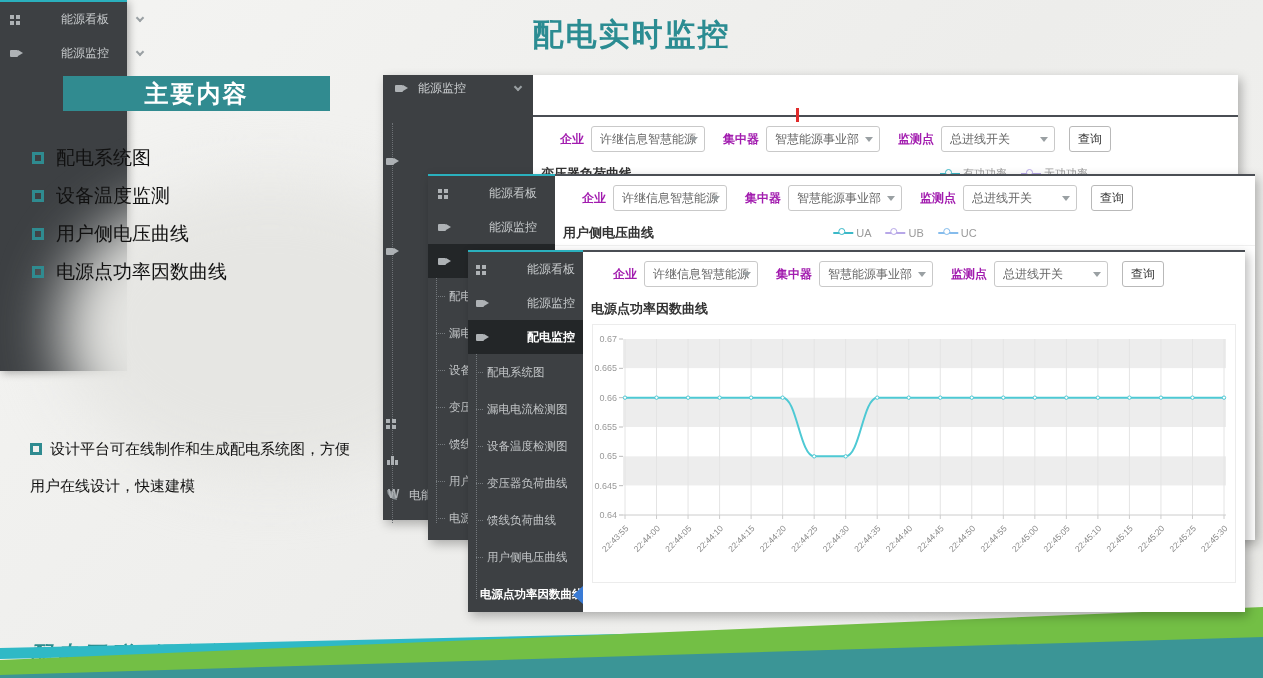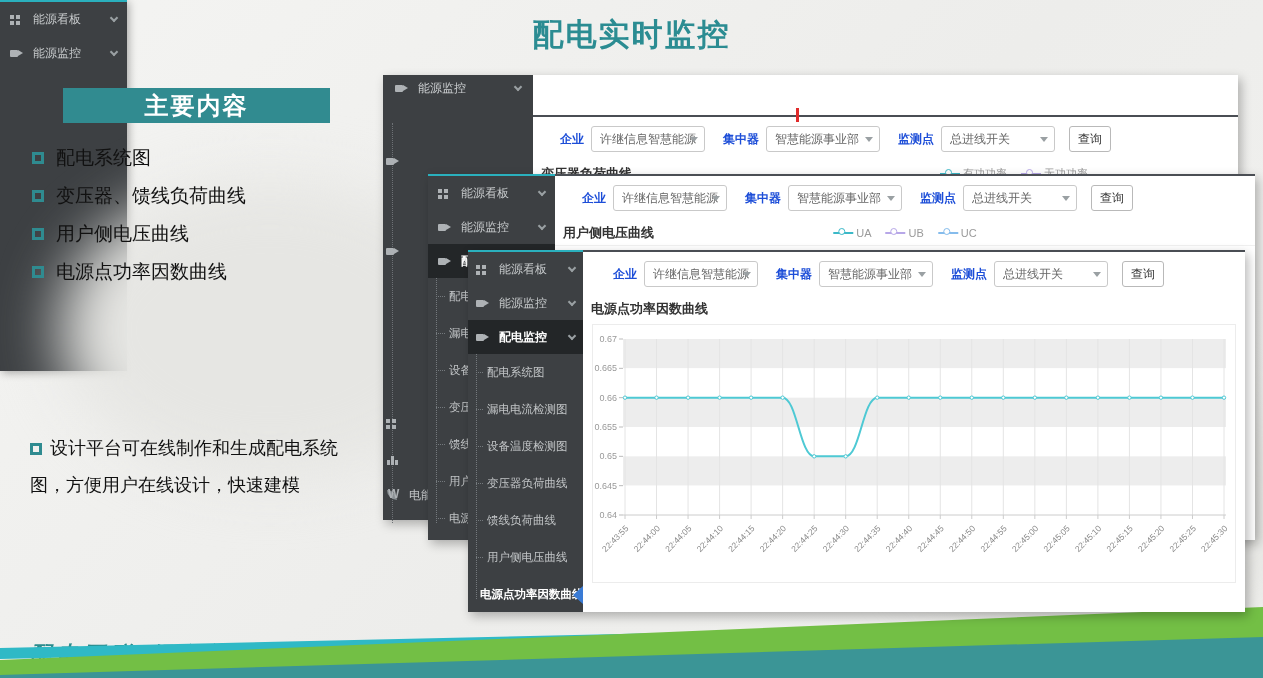--- a/index.html
+++ b/index.html
@@ -9,50 +9,50 @@
     font-family:"Liberation Sans","DejaVu Sans",sans-serif;}
   .blob{position:absolute;background:#e6e6e3;filter:blur(30px);border-radius:50%;}
   .blob1{left:60px;top:180px;width:420px;height:300px;}
   .blob2{left:900px;top:380px;width:420px;height:260px;}
 
   
   .page-title{position:absolute;left:0;right:0;top:14px;text-align:center;
     font-size:31px;font-weight:bold;color:#2b8c92;letter-spacing:2px;}
   .banner{position:absolute;left:63px;width:267px;height:35px;background:#318b90;
     color:#fff;font-size:24px;font-weight:bold;text-align:center;line-height:35px;letter-spacing:2px;}
-  .banner-main{top:88px;} .banner-feat{top:352px;}
+  .banner-main{top:76px;} .banner-feat{top:352px;}
   .bullet-list{position:absolute;left:32px;top:139px;margin:0;padding:0;list-style:none;}
   .bullet-list li{height:38px;display:flex;align-items:center;font-size:19px;color:#111;}
   .sq{display:inline-block;width:12px;height:12px;border:3px solid #2f8b90;margin-right:12px;flex:0 0 12px;}
-  .features{position:absolute;left:30px;top:430px;width:334px;font-size:18px;color:#111;line-height:37px;}
+  .features{position:absolute;left:30px;top:430px;width:334px;font-size:15px;color:#111;line-height:37px;}
   .features .sq{margin-right:8px;position:relative;top:1px;}
   .slogan{position:absolute;left:30px;top:616px;font-size:21px;font-weight:bold;font-style:italic;
     color:#2b8c8e;letter-spacing:6px;font-family:"DejaVu Serif","Liberation Serif",serif;margin-top:24px;}
   .footer-svg{position:absolute;left:0;top:598px;}
 
   
   .window{position:absolute;background:#fff;box-shadow:3px 4px 10px rgba(0,0,0,.28);}
   .sidebar{position:absolute;left:0;top:0;bottom:0;background:#3d4043;border-top:2px solid #2ab0bd;}
-  .menu-item{height:34px;display:flex;align-items:center;padding:0 10px;color:#c8cbcd;font-size:12px;cursor:pointer;}
+  .menu-item{height:34px;display:flex;align-items:center;padding:0 10px;color:#c8cbcd;font-size:12px;cursor:pointer;gap:28px;}
   .menu-item .lbl{margin-left:9px;white-space:nowrap;}
   .menu-item.active-parent{background:#232628;color:#fff;font-weight:bold;}
   .chev{width:6px;height:6px;border-right:2px solid #9aa0a3;border-bottom:2px solid #9aa0a3;
     transform:rotate(45deg);margin-left:auto;margin-bottom:3px;flex:0 0 6px;}
   .submenu{position:relative;}
   .submenu-item{position:relative;height:37px;display:flex;align-items:center;color:#c2c5c7;
     font-size:11.5px;white-space:nowrap;cursor:pointer;}
   .submenu-item::before{content:"";width:9px;border-top:1px dotted #74797d;margin:0 4px 0 10px;}
   .submenu::before{content:"";position:absolute;left:10px;top:0;bottom:14px;border-left:1px dotted #74797d;}
   .submenu-item.active{color:#fff;font-weight:bold;}
   .submenu-item.active::after{content:"";position:absolute;right:0;top:50%;margin-top:-9px;
     border-top:9px solid transparent;border-bottom:9px solid transparent;border-right:10px solid #3a7bd5;}
   .content{position:absolute;top:0;right:0;bottom:0;background:#fff;}
   .content-body{border-top:2px solid #4a4e54;}
   .filter-row{display:flex;align-items:center;height:44px;padding-left:27px;font-size:12px;}
-  .f-label{font-weight:bold;color:#1d4ed8;margin:0 7px 0 18px;white-space:nowrap;}
+  .f-label{font-weight:bold;color:#a21caf;margin:0 7px 0 18px;white-space:nowrap;}
   .f-label:first-child{margin-left:0;}
   .select{position:relative;width:114px;height:26px;border:1px solid #c9c9c9;border-radius:3px;
     background:#fff;color:#666;font-size:12px;line-height:24px;padding:0 16px 0 8px;
     white-space:nowrap;overflow:hidden;cursor:pointer;}
   .select::after{content:"";position:absolute;right:6px;top:10px;border-left:4px solid transparent;
     border-right:4px solid transparent;border-top:5px solid #9aa0a3;}
   .query-btn{width:42px;height:26px;margin-left:14px;border:1px solid #b9b9b9;border-radius:3px;
     background:#fff;color:#333;font-size:12px;cursor:pointer;}
   .sec-row{position:relative;display:flex;align-items:center;height:26px;padding:0 10px 0 8px;
     border-bottom:1px solid #f0f0f0;}
@@ -129,21 +129,21 @@
 
   <div class="banner banner-main">主要内容</div>
   <ul class="bullet-list">
 
   <li>
         <span class="sq"></span>
         <span>配电系统图</span>
       </li>
       <li>
         <span class="sq"></span>
-        <span>变压器、馈线负荷曲线</span>
+        <span>设备温度监测</span>
       </li>
       <li>
         <span class="sq"></span>
         <span>用户侧电压曲线</span>
       </li>
       <li>
         <span class="sq"></span>
         <span>电源点功率因数曲线</span>
       </li>
     </ul>

